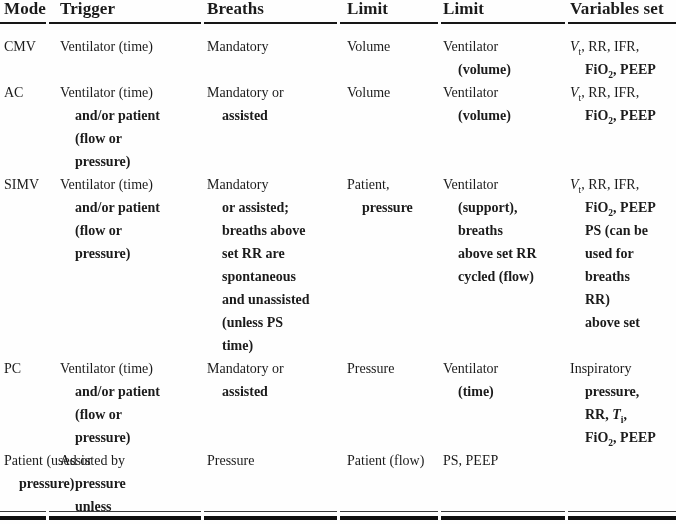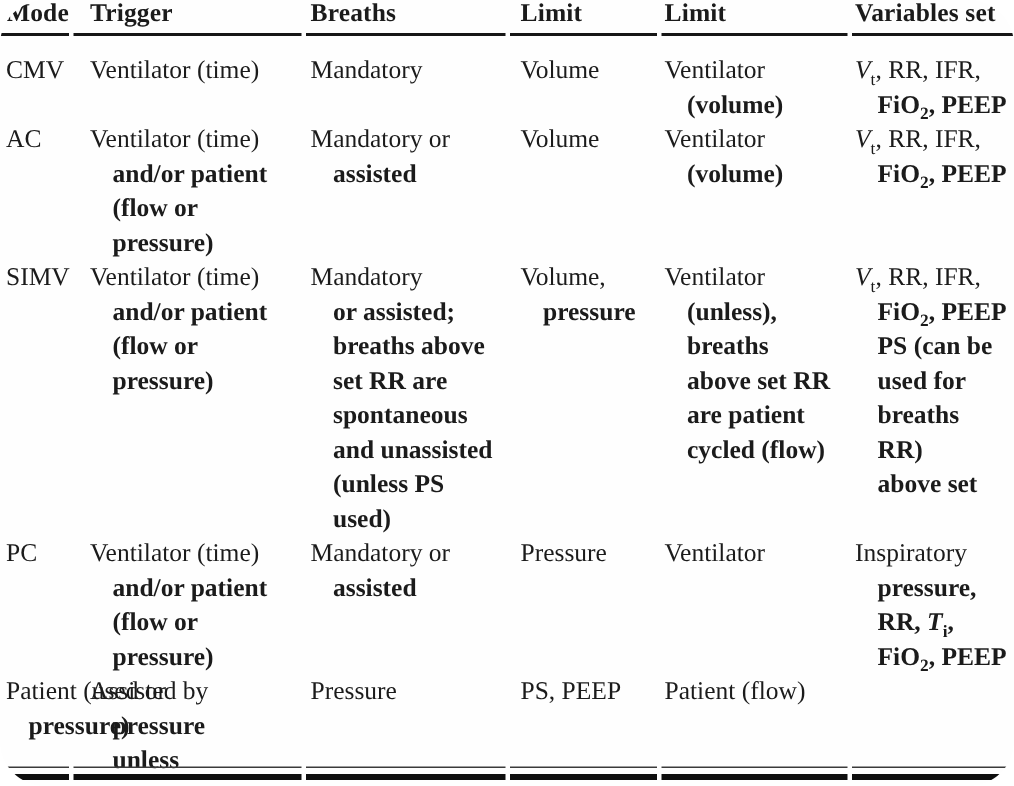--- a/index.html
+++ b/index.html
@@ -3,21 +3,20 @@
 <meta charset="utf-8">
 <style>
   html,body{margin:0;padding:0;background:#fff;}
   #page{
     position:relative;
     width:676px;height:524px;
     background:#fefefe;
     overflow:hidden;
     font-family:"Liberation Serif","DejaVu Serif",serif;
     color:#1b1b1b;
-    border-radius:30px;
   }
   
   #header-row{
     position:absolute;left:0;top:0;width:676px;
     display:grid;
     grid-template-columns:56px 147px 140px 96px 127px 106px;
     padding-left:4px;
     box-sizing:border-box;
     font-weight:bold;font-size:17px;line-height:18px;
     letter-spacing:0.1px;
@@ -31,21 +30,21 @@
   .seg2{left:49px;width:152px;}
   .seg3{left:204px;width:133px;}
   .seg4{left:340px;width:98px;}
   .seg5{left:441px;width:124px;}
   .seg6{left:568px;width:108px;}
   
   #body-table{
     position:absolute;left:0;top:35px;width:676px;
     box-sizing:border-box;
     padding-left:4px;
-    font-size:17px;line-height:23px;
+    font-size:14px;line-height:23px;
   }
   .t-row{
     display:grid;
     grid-template-columns:56px 147px 140px 96px 127px 106px;
   }
   .t-cell{vertical-align:top;}
   .cell-line{white-space:nowrap;}
   .cell-line.indent{margin-left:15px;font-weight:bold;}
   sub{font-size:0.68em;line-height:0;}
   i{font-style:italic;}
@@ -131,32 +130,31 @@
           <div class="cell-line indent">pressure)</div>
         </div>
         <div class="t-cell">
           <div class="cell-line">Mandatory</div>
           <div class="cell-line indent">or assisted;</div>
           <div class="cell-line indent">breaths above</div>
           <div class="cell-line indent">set RR are</div>
           <div class="cell-line indent">spontaneous</div>
           <div class="cell-line indent">and unassisted</div>
           <div class="cell-line indent">(unless PS</div>
-          <div class="cell-line indent">used)</div>
-        </div>
-        <div class="t-cell">
-          <div class="cell-line">Volume,</div>
+          <div class="cell-line indent">time)</div>
+        </div>
+        <div class="t-cell">
+          <div class="cell-line">Patient,</div>
           <div class="cell-line indent">pressure</div>
         </div>
         <div class="t-cell">
           <div class="cell-line">Ventilator</div>
-          <div class="cell-line indent">(unless),</div>
+          <div class="cell-line indent">(support),</div>
           <div class="cell-line indent">breaths</div>
           <div class="cell-line indent">above set RR</div>
-          <div class="cell-line indent">are patient</div>
           <div class="cell-line indent">cycled (flow)</div>
         </div>
         <div class="t-cell">
           <div class="cell-line"><i>V</i><sub>t</sub>, RR, IFR,</div>
           <div class="cell-line indent">FiO<sub>2</sub>, PEEP</div>
           <div class="cell-line indent">PS (can be</div>
           <div class="cell-line indent">used for</div>
           <div class="cell-line indent">breaths</div>
           <div class="cell-line indent">RR)</div>
           <div class="cell-line indent">above set</div>
@@ -174,20 +172,21 @@
         </div>
         <div class="t-cell">
           <div class="cell-line">Mandatory or</div>
           <div class="cell-line indent">assisted</div>
         </div>
         <div class="t-cell">
           <div class="cell-line">Pressure</div>
         </div>
         <div class="t-cell">
           <div class="cell-line">Ventilator</div>
+          <div class="cell-line indent">(time)</div>
         </div>
         <div class="t-cell">
           <div class="cell-line">Inspiratory</div>
           <div class="cell-line indent">pressure,</div>
           <div class="cell-line indent">RR, <i>T</i><sub>i</sub>,</div>
           <div class="cell-line indent">FiO<sub>2</sub>, PEEP</div>
         </div>
       </div>
       <div class="t-row">
         <div class="t-cell">
@@ -196,24 +195,24 @@
         </div>
         <div class="t-cell">
           <div class="cell-line">Assisted by</div>
           <div class="cell-line indent">pressure</div>
           <div class="cell-line indent">unless</div>
         </div>
         <div class="t-cell">
           <div class="cell-line">Pressure</div>
         </div>
         <div class="t-cell">
+          <div class="cell-line">Patient (flow)</div>
+        </div>
+        <div class="t-cell">
           <div class="cell-line">PS, PEEP</div>
-        </div>
-        <div class="t-cell">
-          <div class="cell-line">Patient (flow)</div>
         </div>
       </div>
     </div>
 
   <div class="rule thin seg1"></div>
   <div class="rule thin seg2"></div>
   <div class="rule thin seg3"></div>
   <div class="rule thin seg4"></div>
   <div class="rule thin seg5"></div>
   <div class="rule thin seg6"></div>

